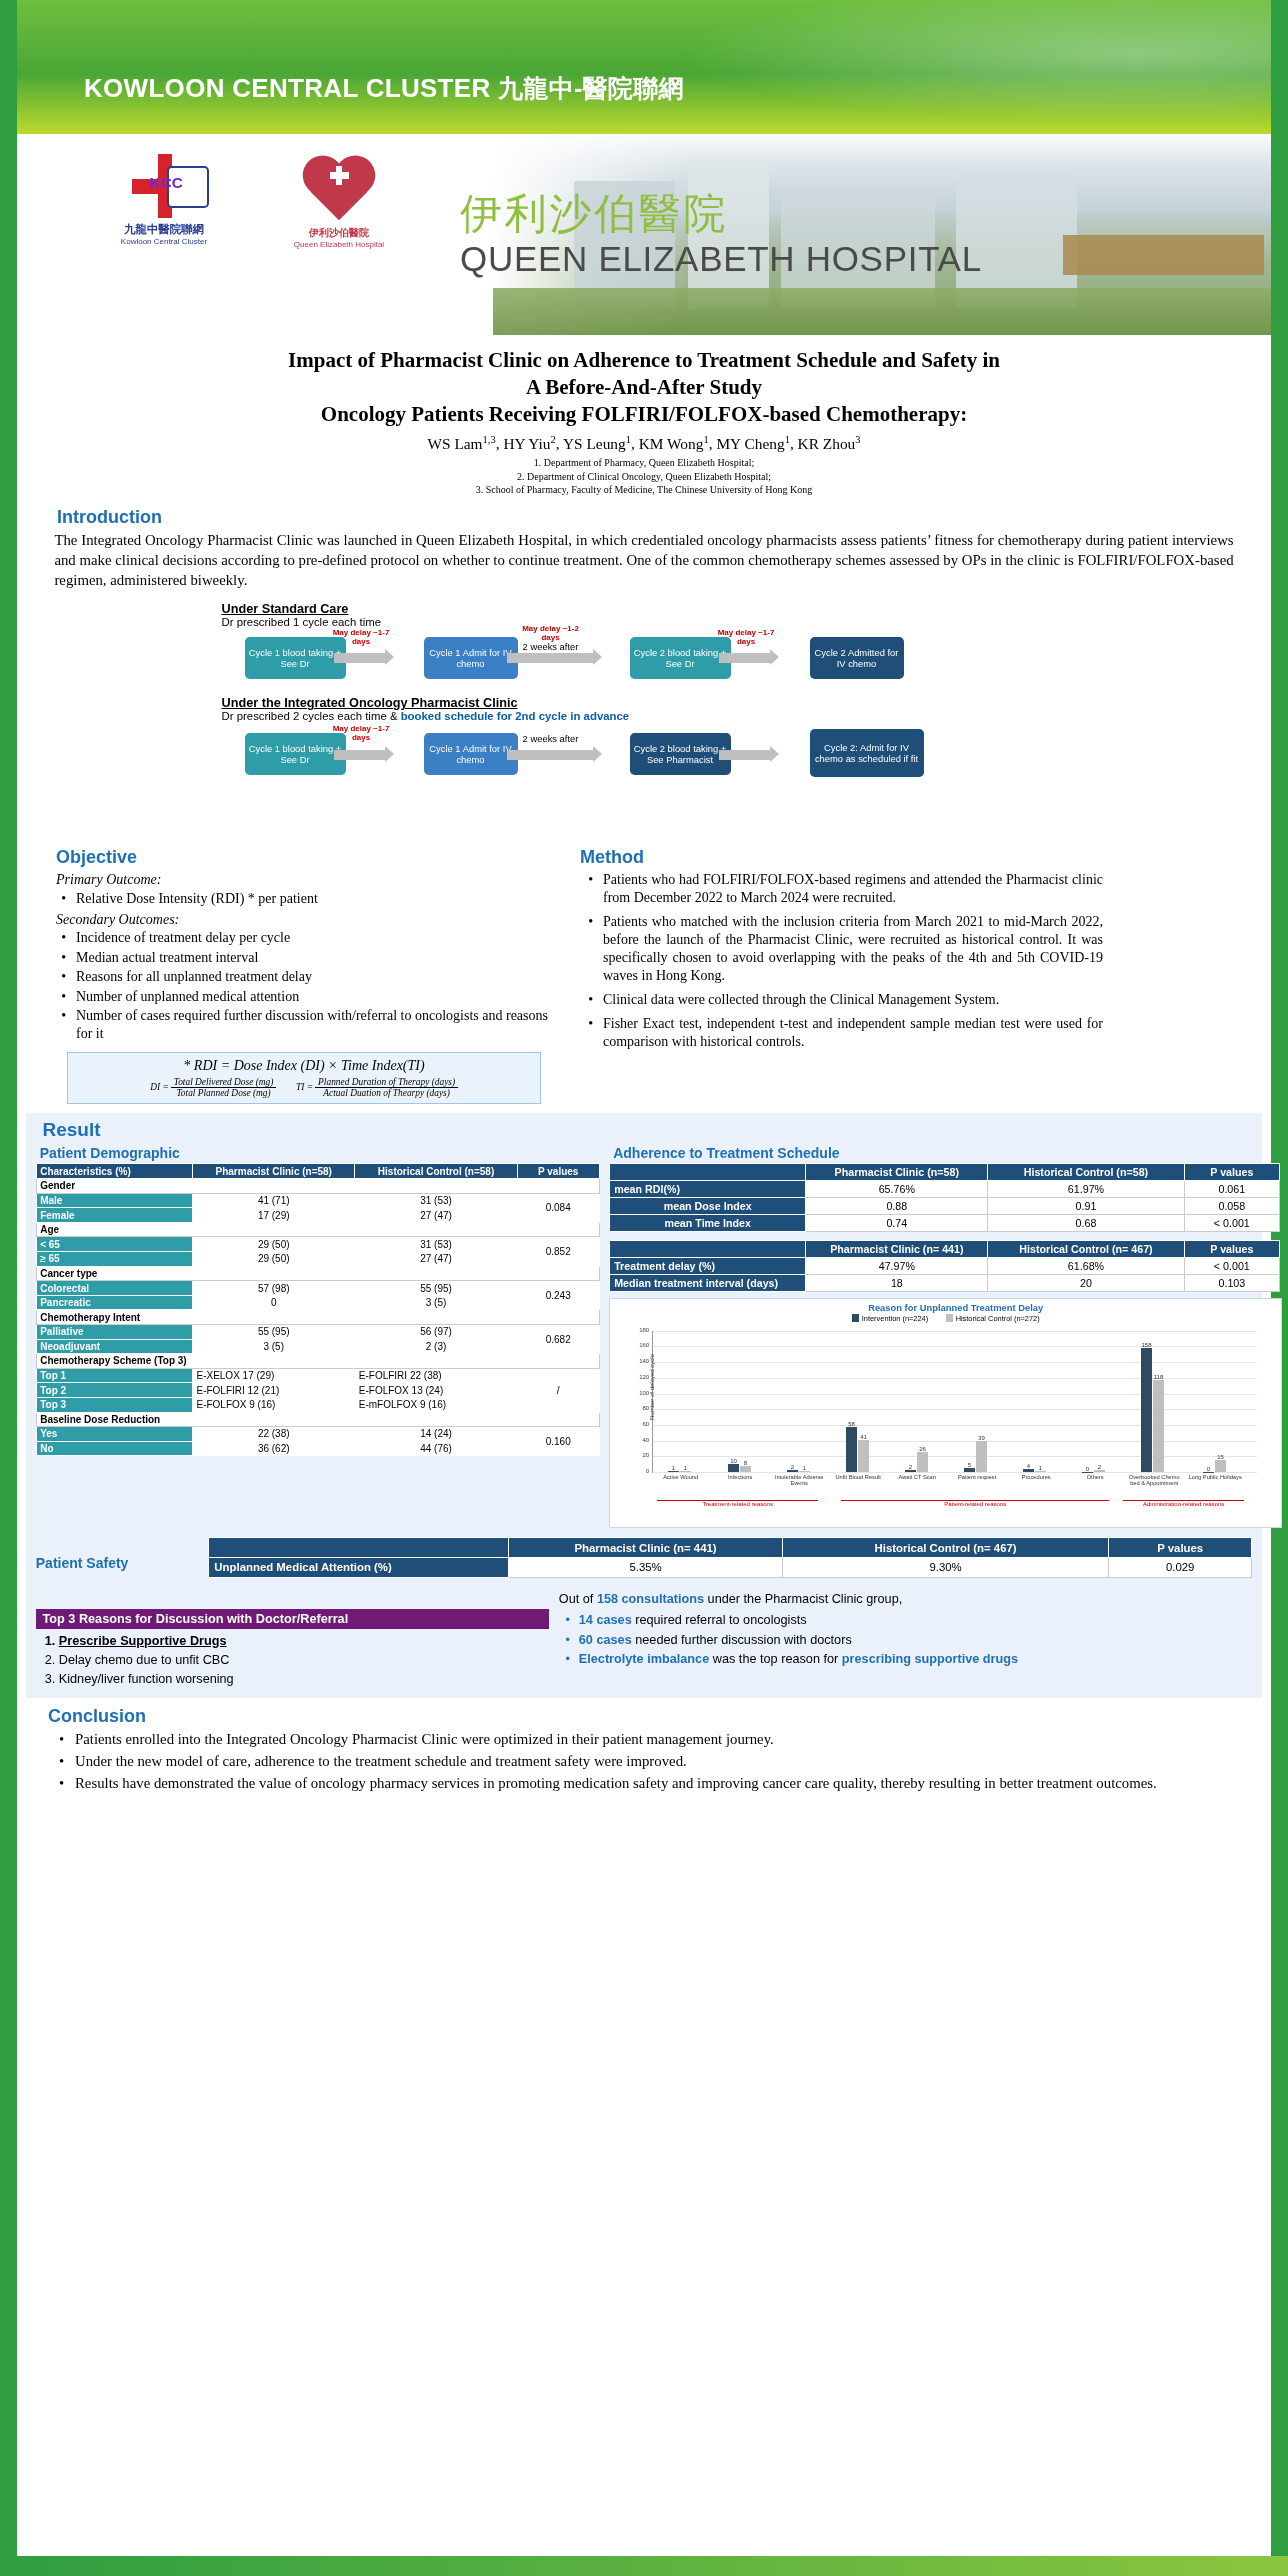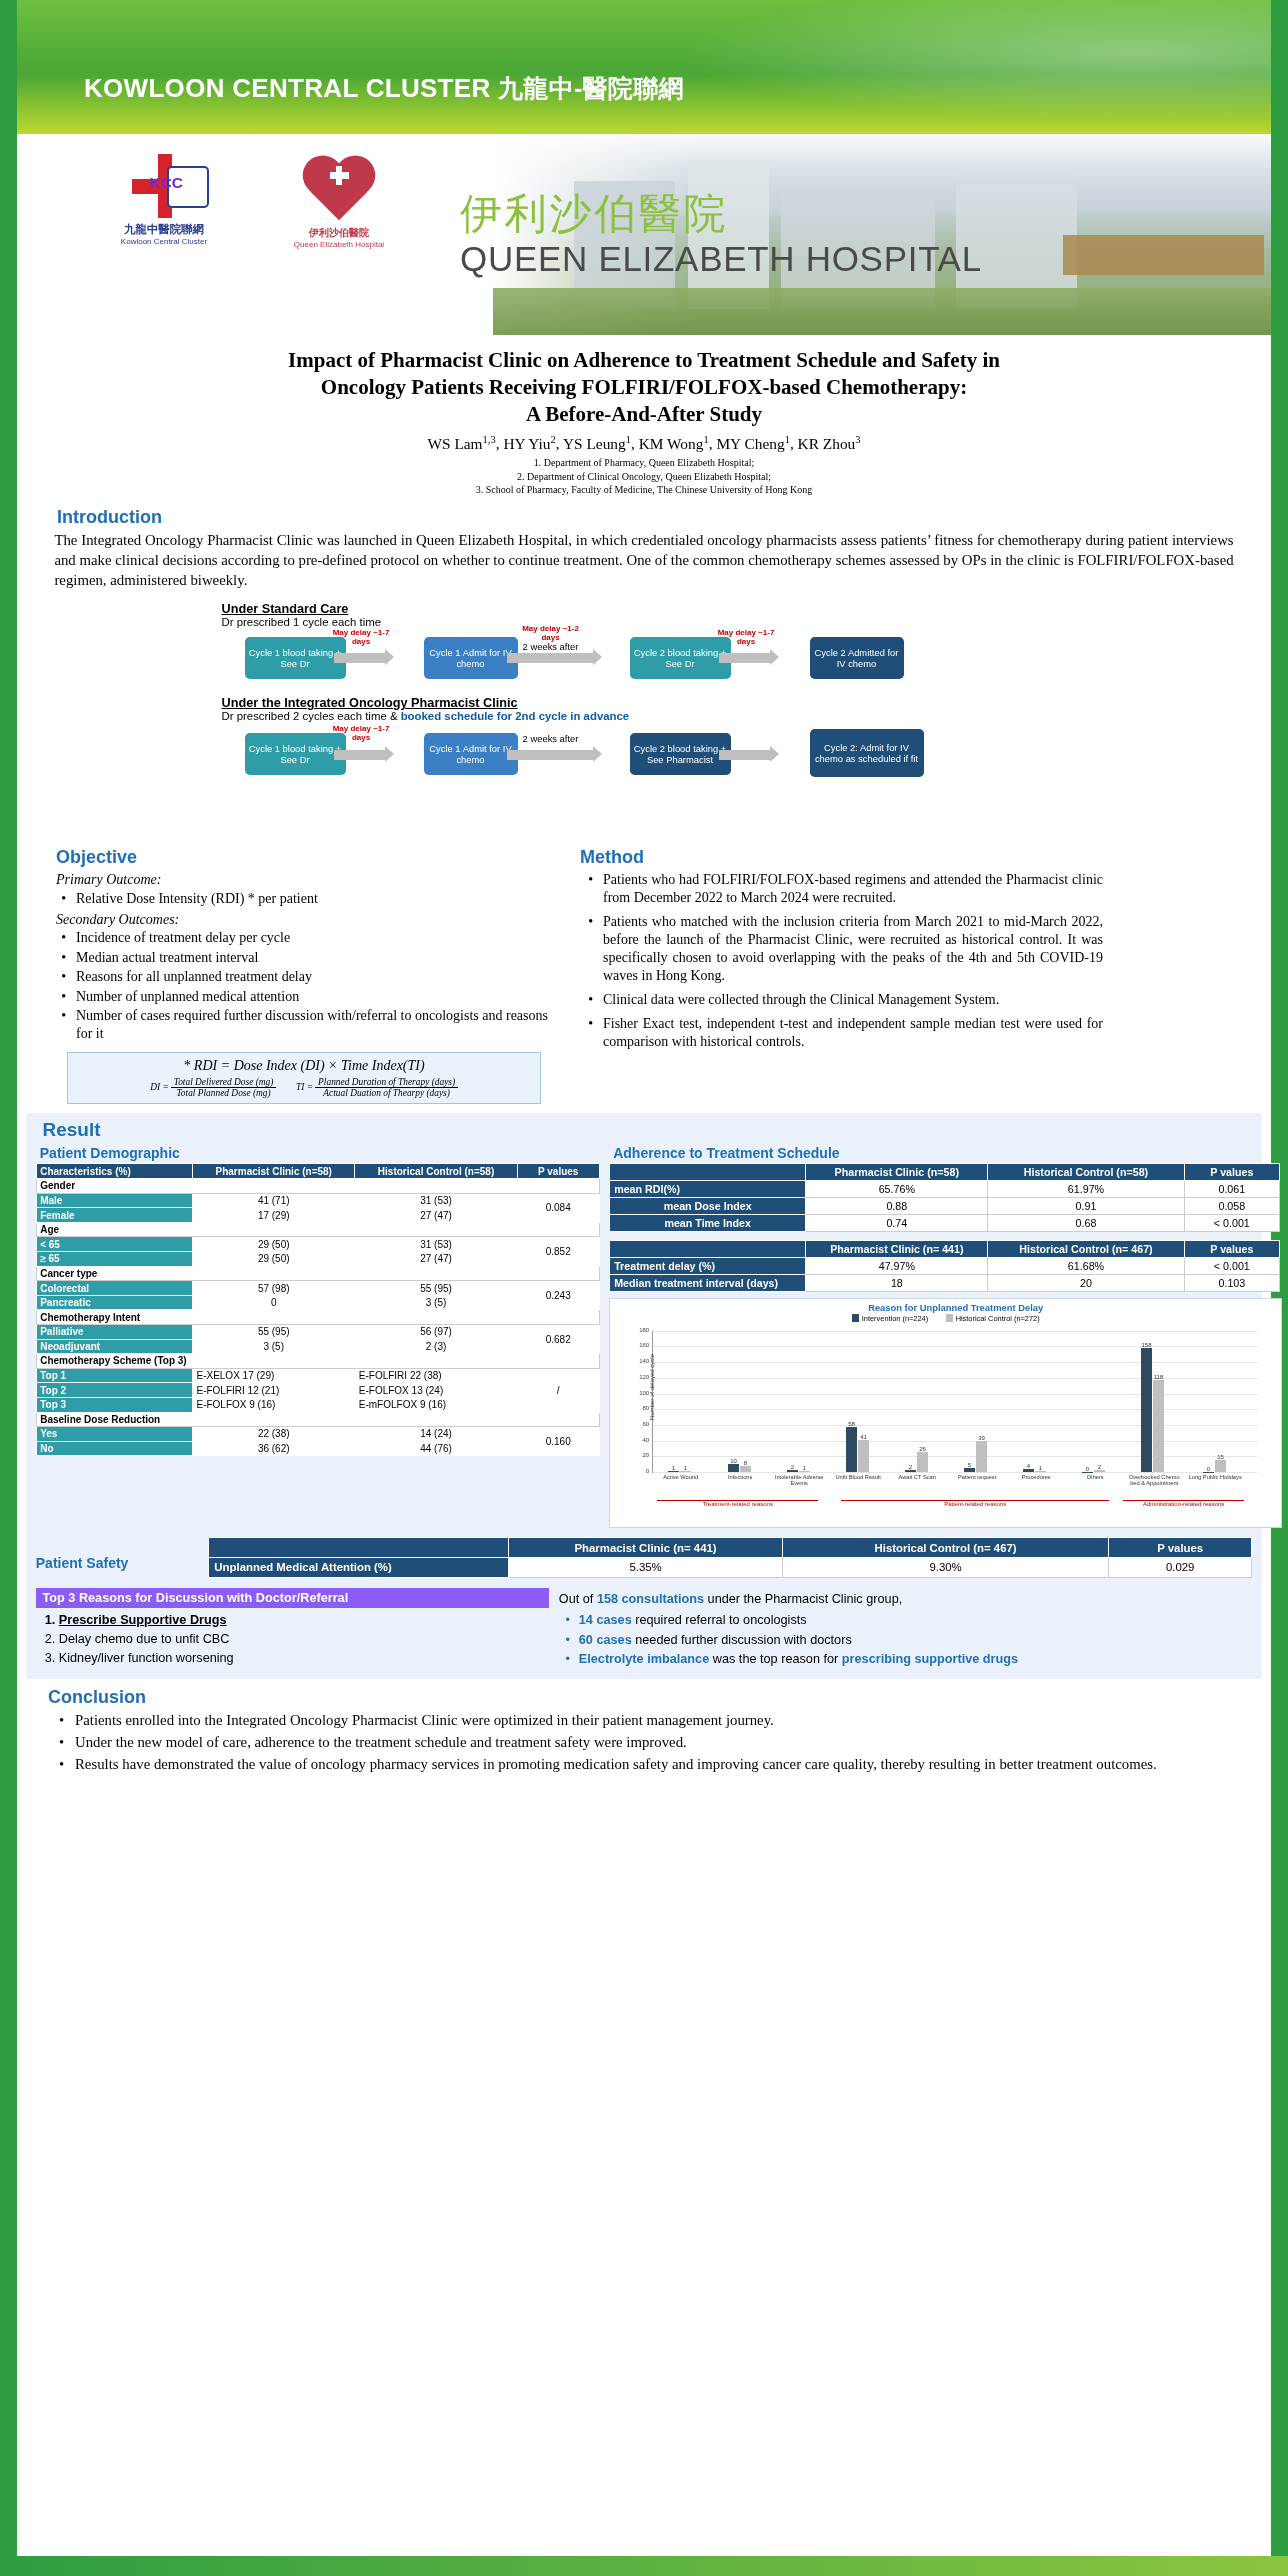--- a/index.html
+++ b/index.html
@@ -104,21 +104,21 @@
   .tblB{width:671px;font-size:10.7px;}
   .tblB td{border:0.7px solid #fff;padding:2px 4px;}
   .tblB .c{text-align:center;background:#fff;border:0.7px solid #ccc;}
   .safety{display:flex;align-items:flex-start;margin-top:9.4px;gap:6.7px;}
   .safety .lbl{color:#1f6fb5;font-family:"Liberation Sans",sans-serif;font-weight:bold;font-size:14px;width:168px;padding-top:17.4px;}
   .tblC{width:1060px;font-size:11.4px;}
   .tblC td{border:0.7px solid #fff;padding:3.4px 5.4px;}
   .tblC .c{text-align:center;background:#fff;border:0.7px solid #ccc;}
   .bottom-res{display:flex;margin-top:10.7px;gap:9.4px;}
   .top3{width:517px;}
-  .top3 .bar{background:#8b5cf6;color:#fff;font-family:"Liberation Sans",sans-serif;font-weight:bold;font-size:12.7px;padding:2.7px 6.7px;}
+  .top3 .bar{background:#701a75;color:#fff;font-family:"Liberation Sans",sans-serif;font-weight:bold;font-size:12.7px;padding:2.7px 6.7px;margin-top:21px;}
   .top3 ol{margin:0;padding:2.7px 0 0 23px;font-family:"Liberation Sans",sans-serif;font-size:12.7px;line-height:1.5;}
   .top3 ol li:first-child{font-weight:bold;text-decoration:underline;}
   .consult{width:698px;font-family:"Liberation Sans",sans-serif;font-size:12.7px;line-height:1.45;padding-top:1.3px;}
   .consult b{color:#1f6fb5;}
   .consult ul{list-style:none;margin:2.7px 0 0 0;padding:0;}
   .consult ul li{margin:0 0 1.3px 20px;position:relative;}
   .consult ul li:before{content:"•";position:absolute;left:-13.4px;color:#1f6fb5;}
   
   .chartbox{background:#fff;border:0.7px solid #c9d6e4;width:671px;height:228px;position:relative;font-family:"Liberation Sans",sans-serif;margin-top:5.4px;}
   .chartbox .ctitle{text-align:center;color:#1f6fb5;font-weight:bold;font-size:9.4px;margin-top:2.7px;padding-left:20px;}
@@ -183,22 +183,22 @@
     </div>
     <div class="hosp-name">
       <div class="cn">伊利沙伯醫院</div>
       <div class="en">QUEEN ELIZABETH HOSPITAL</div>
     </div>
   </div>
 
   <div class="title-zone">
     <div class="ptitle">
       <div>Impact of Pharmacist Clinic on Adherence to Treatment Schedule and Safety in</div>
+      <div>A Before-And-After Study</div>
       <div>Oncology Patients Receiving FOLFIRI/FOLFOX-based Chemotherapy:</div>
-      <div>A Before-And-After Study</div>
     </div>
     <div class="authors">
       WS Lam<sup>1,3</sup>, HY Yiu<sup>2</sup>, YS Leung<sup>1</sup>, KM Wong<sup>1</sup>, MY Cheng<sup>1</sup>, KR Zhou<sup>3</sup>
     </div>
     <div class="affil">
       <div>1. Department of Pharmacy, Queen Elizabeth Hospital;</div>
       <div>2. Department of Clinical Oncology, Queen Elizabeth Hospital;</div>
       <div>3. School of Pharmacy, Faculty of Medicine, The Chinese University of Hong Kong</div>
     </div>
   </div>

